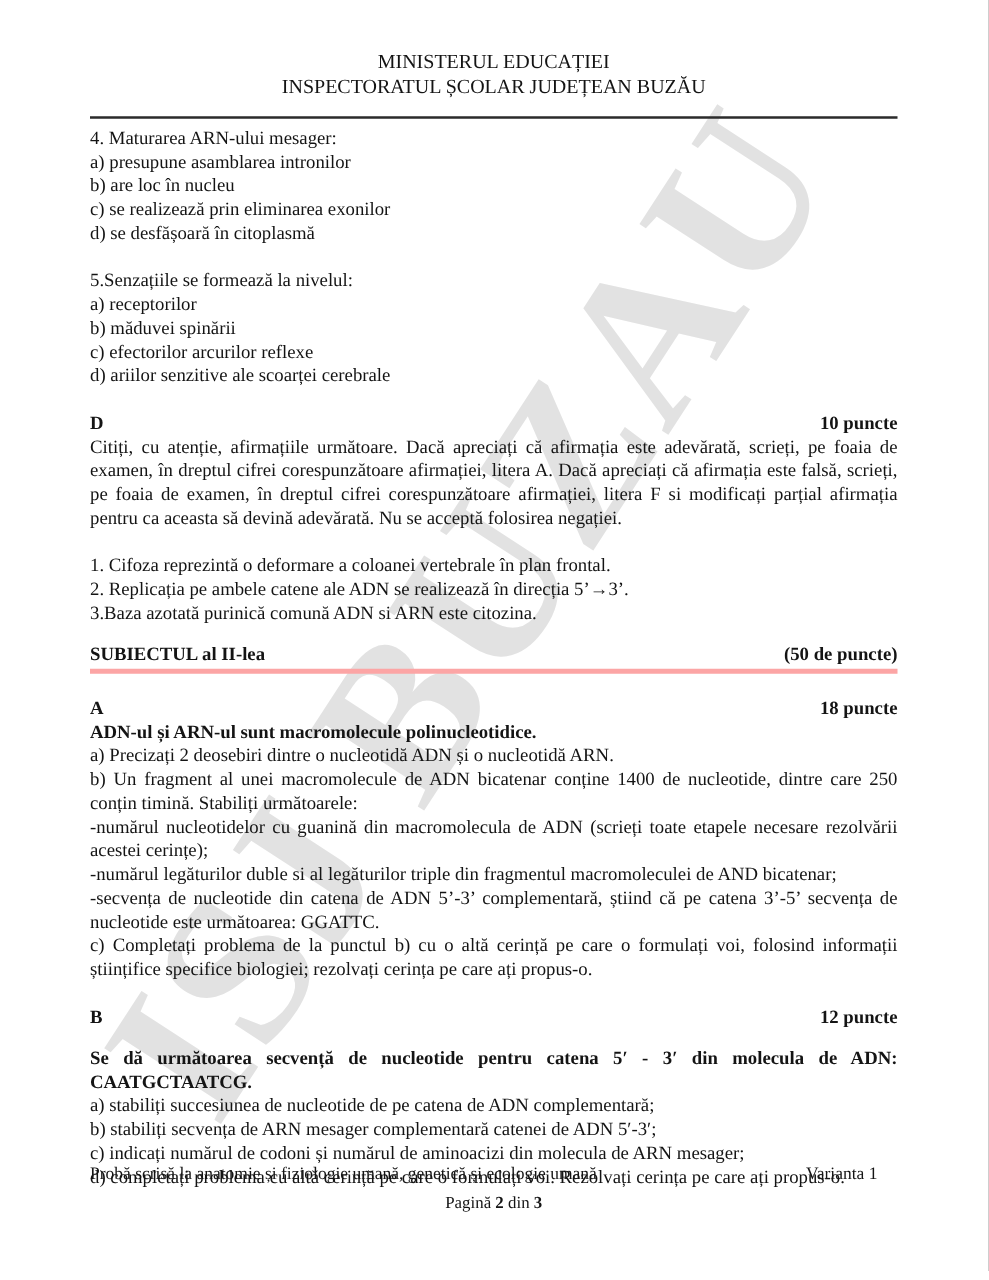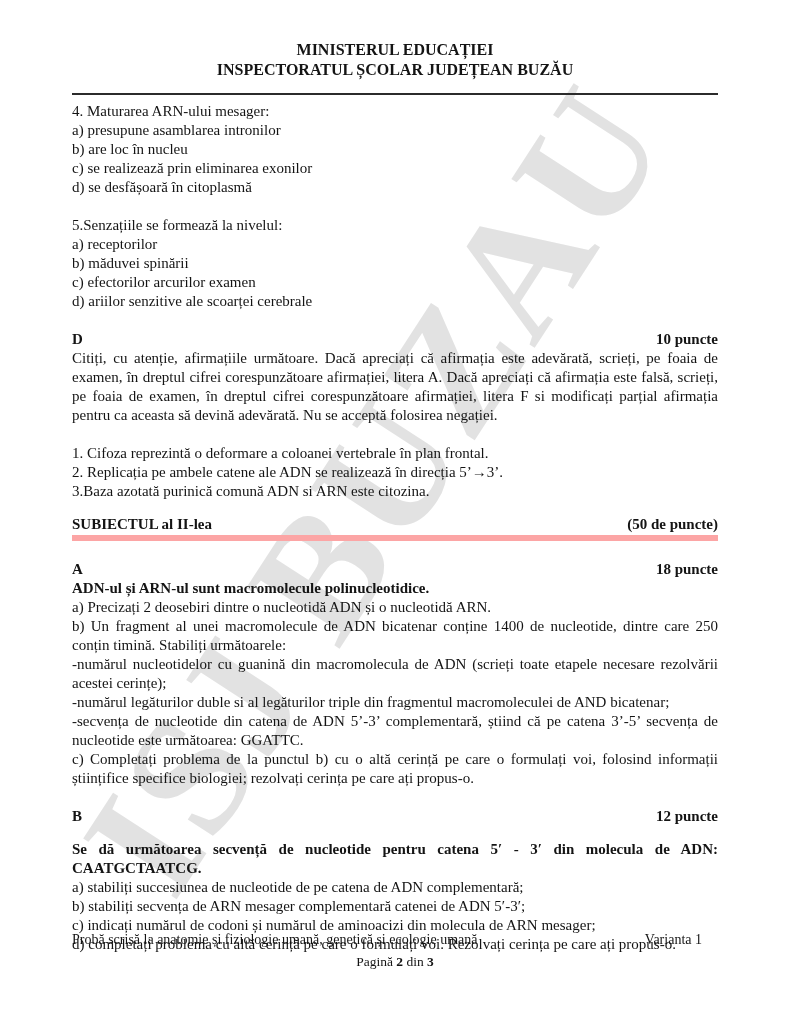--- a/index.html
+++ b/index.html
@@ -24,29 +24,29 @@
     letter-spacing:0.02em;
     color:#e2e2e2;
     white-space:nowrap;
     z-index:0;
     user-select:none;
   }
   .content{
     position:relative;z-index:1;
     padding:40px 73px 0 72px;
   }
-  .doc-header{text-align:center;font-weight:bold;font-size:16px;line-height:20px;}
+  .doc-header{text-align:center;font-weight:normal;font-size:16px;line-height:20px;}
   .rule{border-bottom:2px solid #2b2b2b;margin-top:13px;margin-bottom:7px;}
   .block{margin-top:0;}
   .gap{height:19px;}
   .gap-sm{height:14px;}
   .points-row{display:flex;justify-content:space-between;font-weight:bold;}
   .subject-row{
     display:flex;justify-content:space-between;font-weight:bold;
-    border-bottom:6px solid #fca5a5;padding-bottom:1px;
+    border-bottom:4px solid #fca5a5;padding-bottom:1px;
   }
   .just{text-align:justify;}
   .bold{font-weight:bold;}
   .footer{
     position:absolute;z-index:1;
     left:72px;right:73px;top:930px;
     font-size:14px;line-height:19px;
   }
   .footer-row1{display:flex;justify-content:space-between;gap:20px;}
   .footer-right{padding-right:16px;}
@@ -80,21 +80,21 @@
       <div>c) se realizează prin eliminarea exonilor</div>
       <div>d) se desfășoară în citoplasmă</div>
     </div>
 
     <div class="gap"></div>
 
     <div class="block">
       <div>5.Senzațiile se formează la nivelul:</div>
       <div>a) receptorilor</div>
       <div>b) măduvei spinării</div>
-      <div>c) efectorilor arcurilor examen</div>
+      <div>c) efectorilor arcurilor reflexe</div>
       <div>d) ariilor senzitive ale scoarței cerebrale</div>
     </div>
 
     <div class="gap"></div>
 
     <div class="block">
       <div class="points-row">
         <span>D</span>
         <span>10 puncte</span>
       </div>

